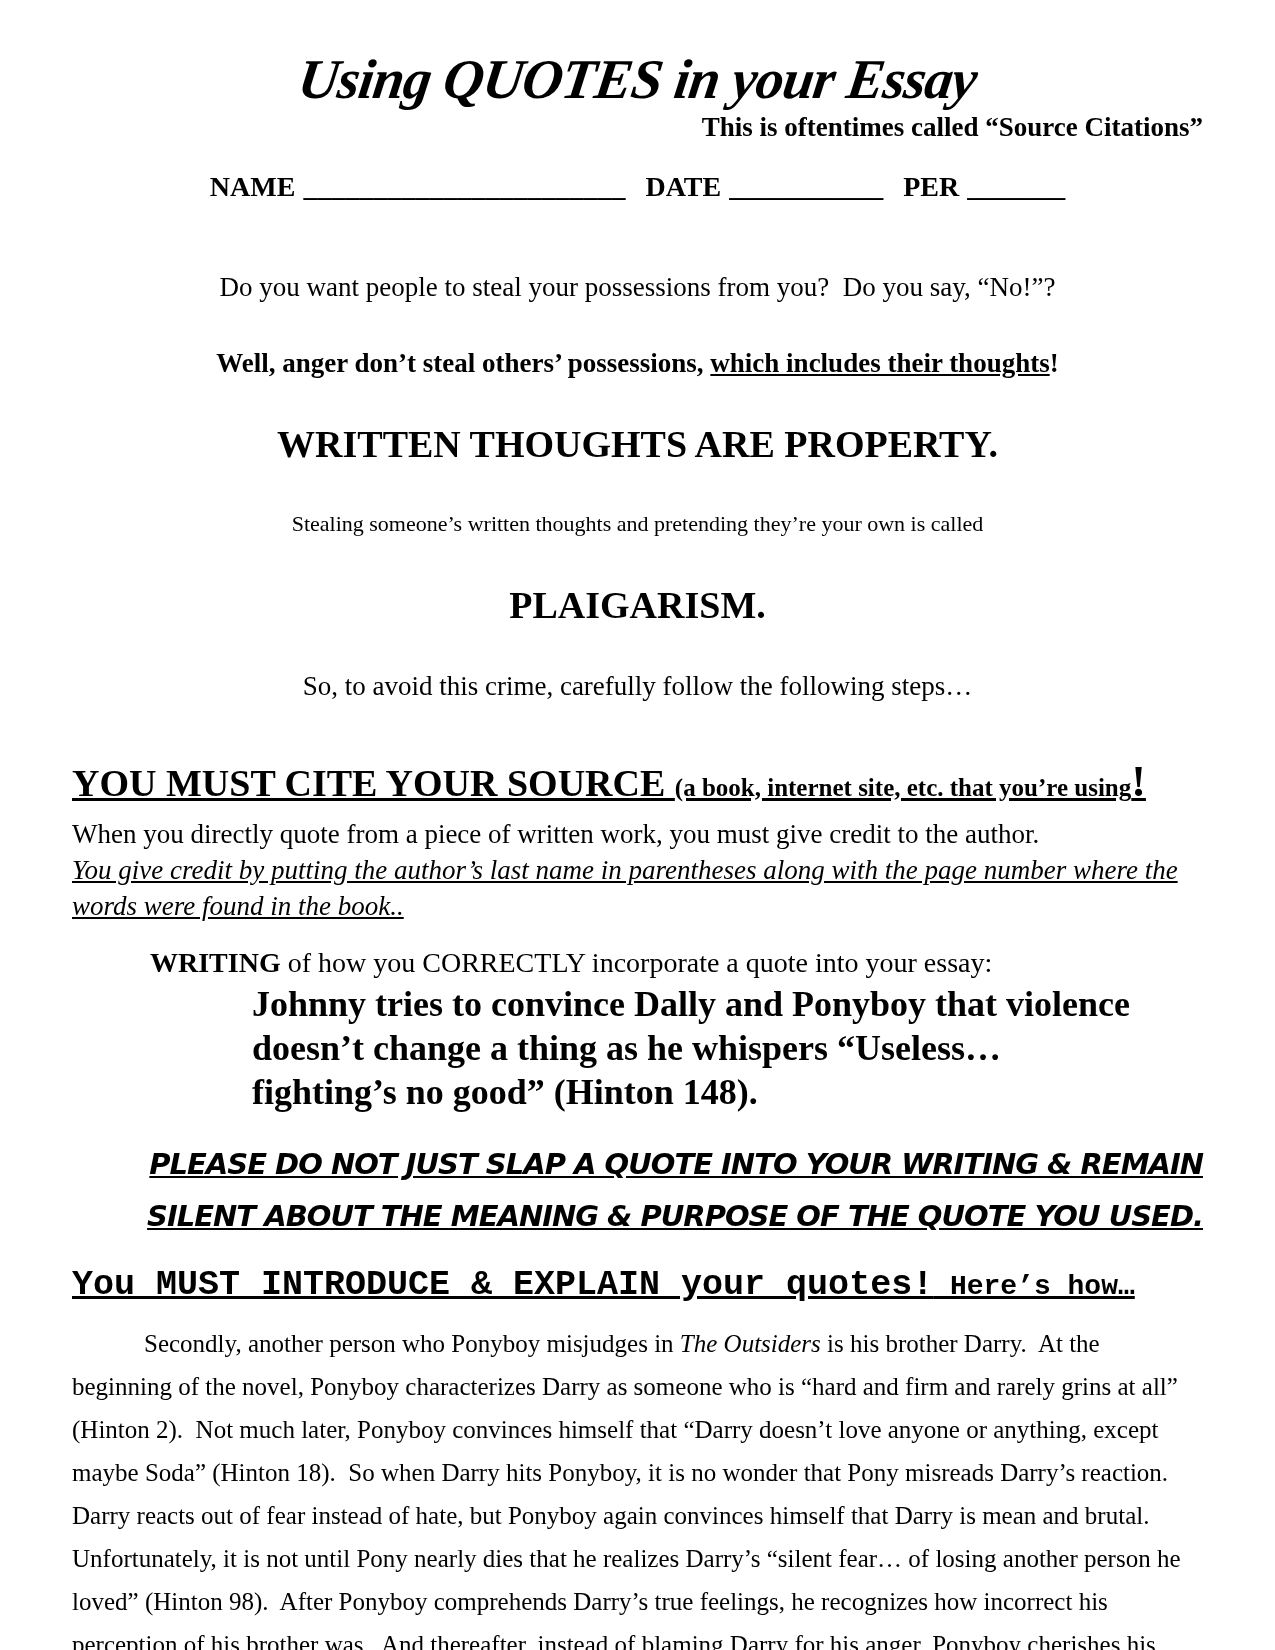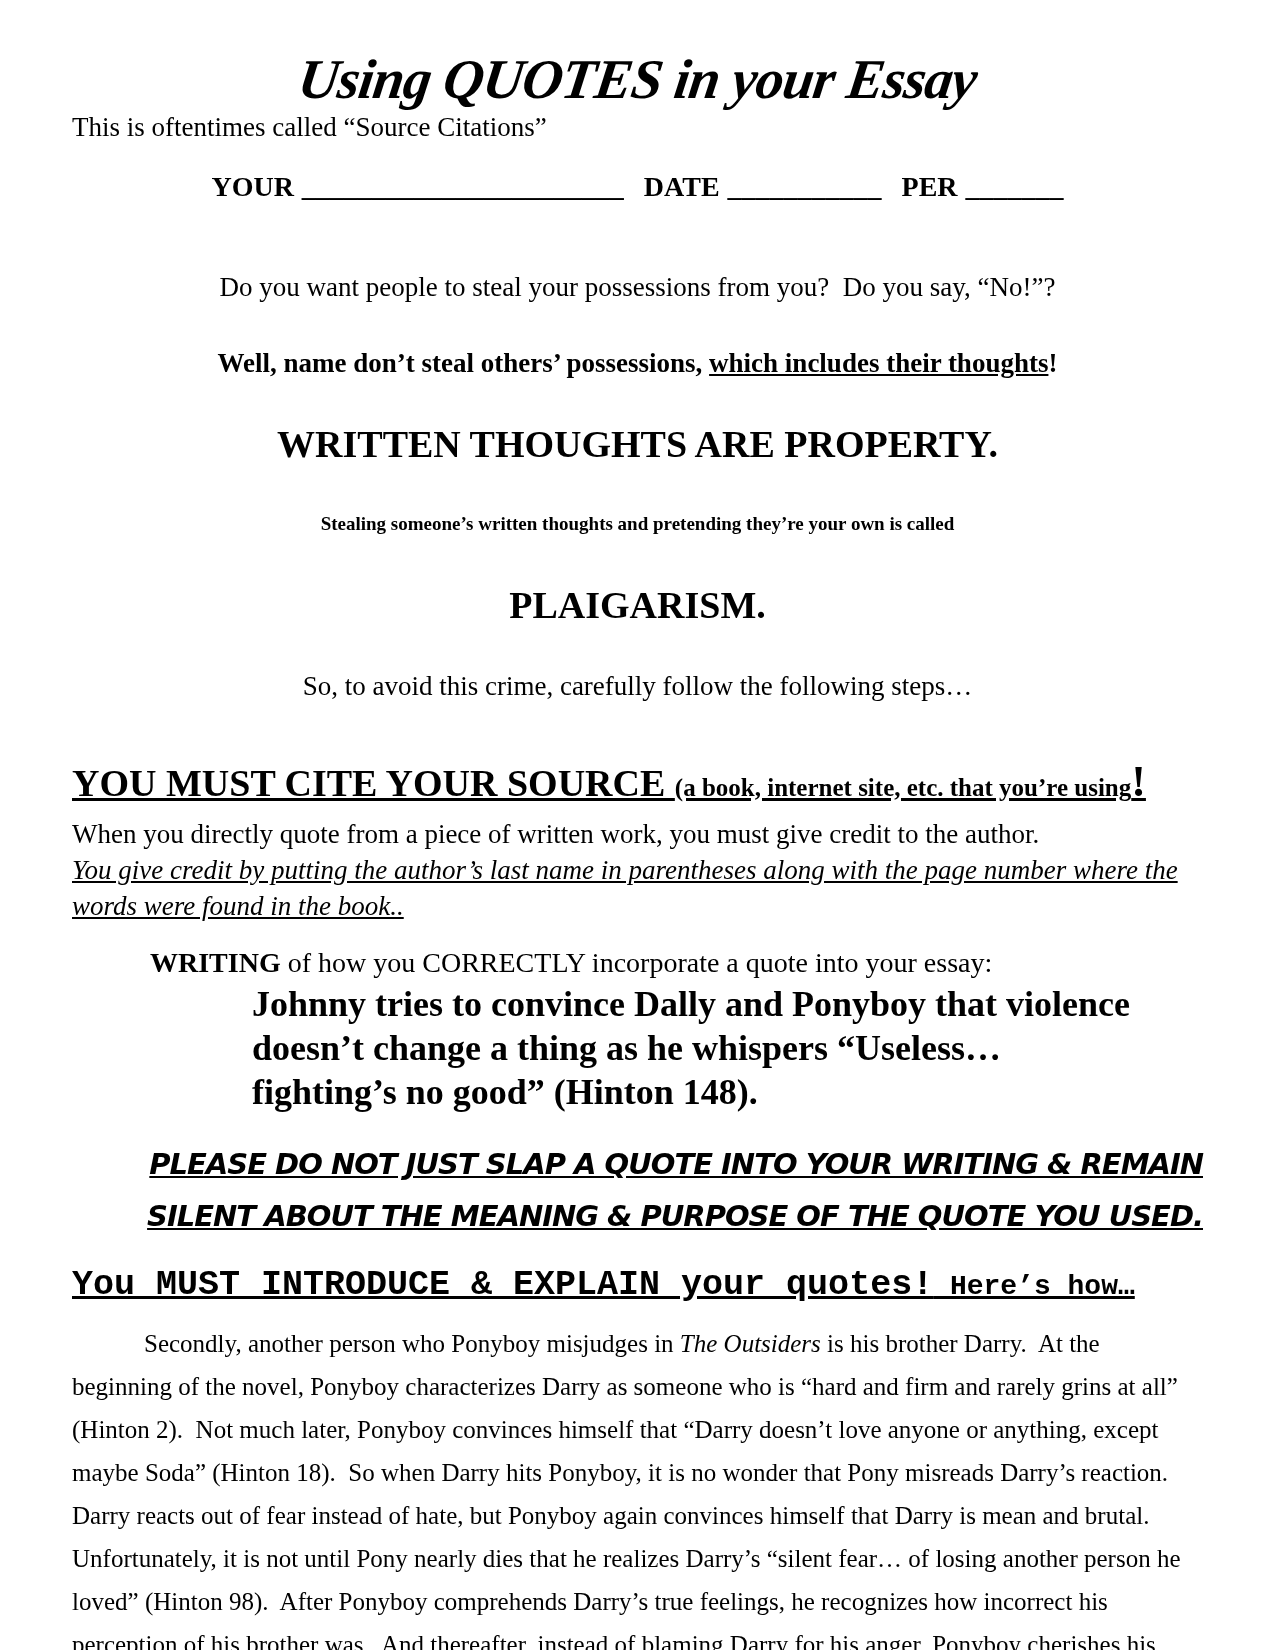--- a/index.html
+++ b/index.html
@@ -19,44 +19,44 @@
   .doc-title {
     text-align: center;
     font-size: 56px;
     font-weight: bold;
     font-style: italic;
     line-height: 62px;
     letter-spacing: -1px;
   }
   .doc-title .skew { display: inline-block; transform: skewX(-8deg); }
   .doc-subtitle {
-    text-align: left;
+    text-align: right;
     font-size: 27px;
-    font-weight: normal;
+    font-weight: bold;
     line-height: 34px;
   }
   
   .name-row {
     margin-top: 26px;
     text-align: center;
     font-weight: bold;
     font-size: 28px;
     line-height: 34px;
     white-space: nowrap;
   }
   .name-row .lbl { margin-right: 8px; }
   .name-row .blank { margin-right: 20px; letter-spacing: 0; }
   .name-row .blank:last-child { margin-right: 0; }
   
   .intro { margin-top: 28px; text-align: center; white-space: pre-wrap; }
   .intro-l1 { font-size: 27px; line-height: 38px; }
   .intro-l2 { font-size: 27px; line-height: 42px; font-weight: bold; }
   .intro-l2 .u { text-decoration: underline; text-align: center; }
   .intro-l3 { font-size: 38px; line-height: 48px; font-weight: bold; }
-  .intro-l4 { font-size: 19px; line-height: 40px; font-weight: bold; }
+  .intro-l4 { font-size: 22px; line-height: 40px; font-weight: normal; }
   .intro-l5 { font-size: 38px; line-height: 50px; font-weight: bold; }
   .intro-l6 { font-size: 27px; line-height: 40px; }
   
   .cite-heading {
     margin-top: 16px;
     font-size: 38px;
     line-height: 48px;
     font-weight: bold;
     text-decoration: underline;
     white-space: nowrap;
@@ -117,26 +117,26 @@
 <body>
 
 <div class="page">
 
   <div class="doc-title">
     <span class="skew">Using QUOTES in your Essay</span>
   </div>
   <div class="doc-subtitle">This is oftentimes called “Source Citations”</div>
 
   <div class="name-row">
-    <span class="lbl">YOUR</span><span class="blank">_______________________</span><span class="lbl">DATE</span><span class="blank">___________</span><span class="lbl">PER</span><span class="blank">_______</span>
+    <span class="lbl">NAME</span><span class="blank">_______________________</span><span class="lbl">DATE</span><span class="blank">___________</span><span class="lbl">PER</span><span class="blank">_______</span>
   </div>
 
   <div class="intro">
     <div class="intro-l1">Do you want people to steal your possessions from you?  Do you say, “No!”?</div>
-    <div class="intro-l2"><span>Well, name don’t steal others’ possessions, </span><span class="u">which includes their thoughts</span><span>!</span></div>
+    <div class="intro-l2"><span>Well, anger don’t steal others’ possessions, </span><span class="u">which includes their thoughts</span><span>!</span></div>
     <div class="intro-l3">WRITTEN THOUGHTS ARE PROPERTY.</div>
     <div class="intro-l4">Stealing someone’s written thoughts and pretending they’re your own is called</div>
     <div class="intro-l5">PLAIGARISM.</div>
     <div class="intro-l6">So, to avoid this crime, carefully follow the following steps…</div>
   </div>
 
   <div class="cite-heading"><span>YOU MUST CITE YOUR SOURCE </span><span class="paren">(a book, internet site, etc. that you’re using</span><span class="bang">!</span></div>
   <div class="cite-line1">When you directly quote from a piece of written work, you must give credit to the author.</div>
   <div class="cite-line2">You give credit by putting the author’s last name in parentheses along with the page number where the words were found in the book..</div>
 

